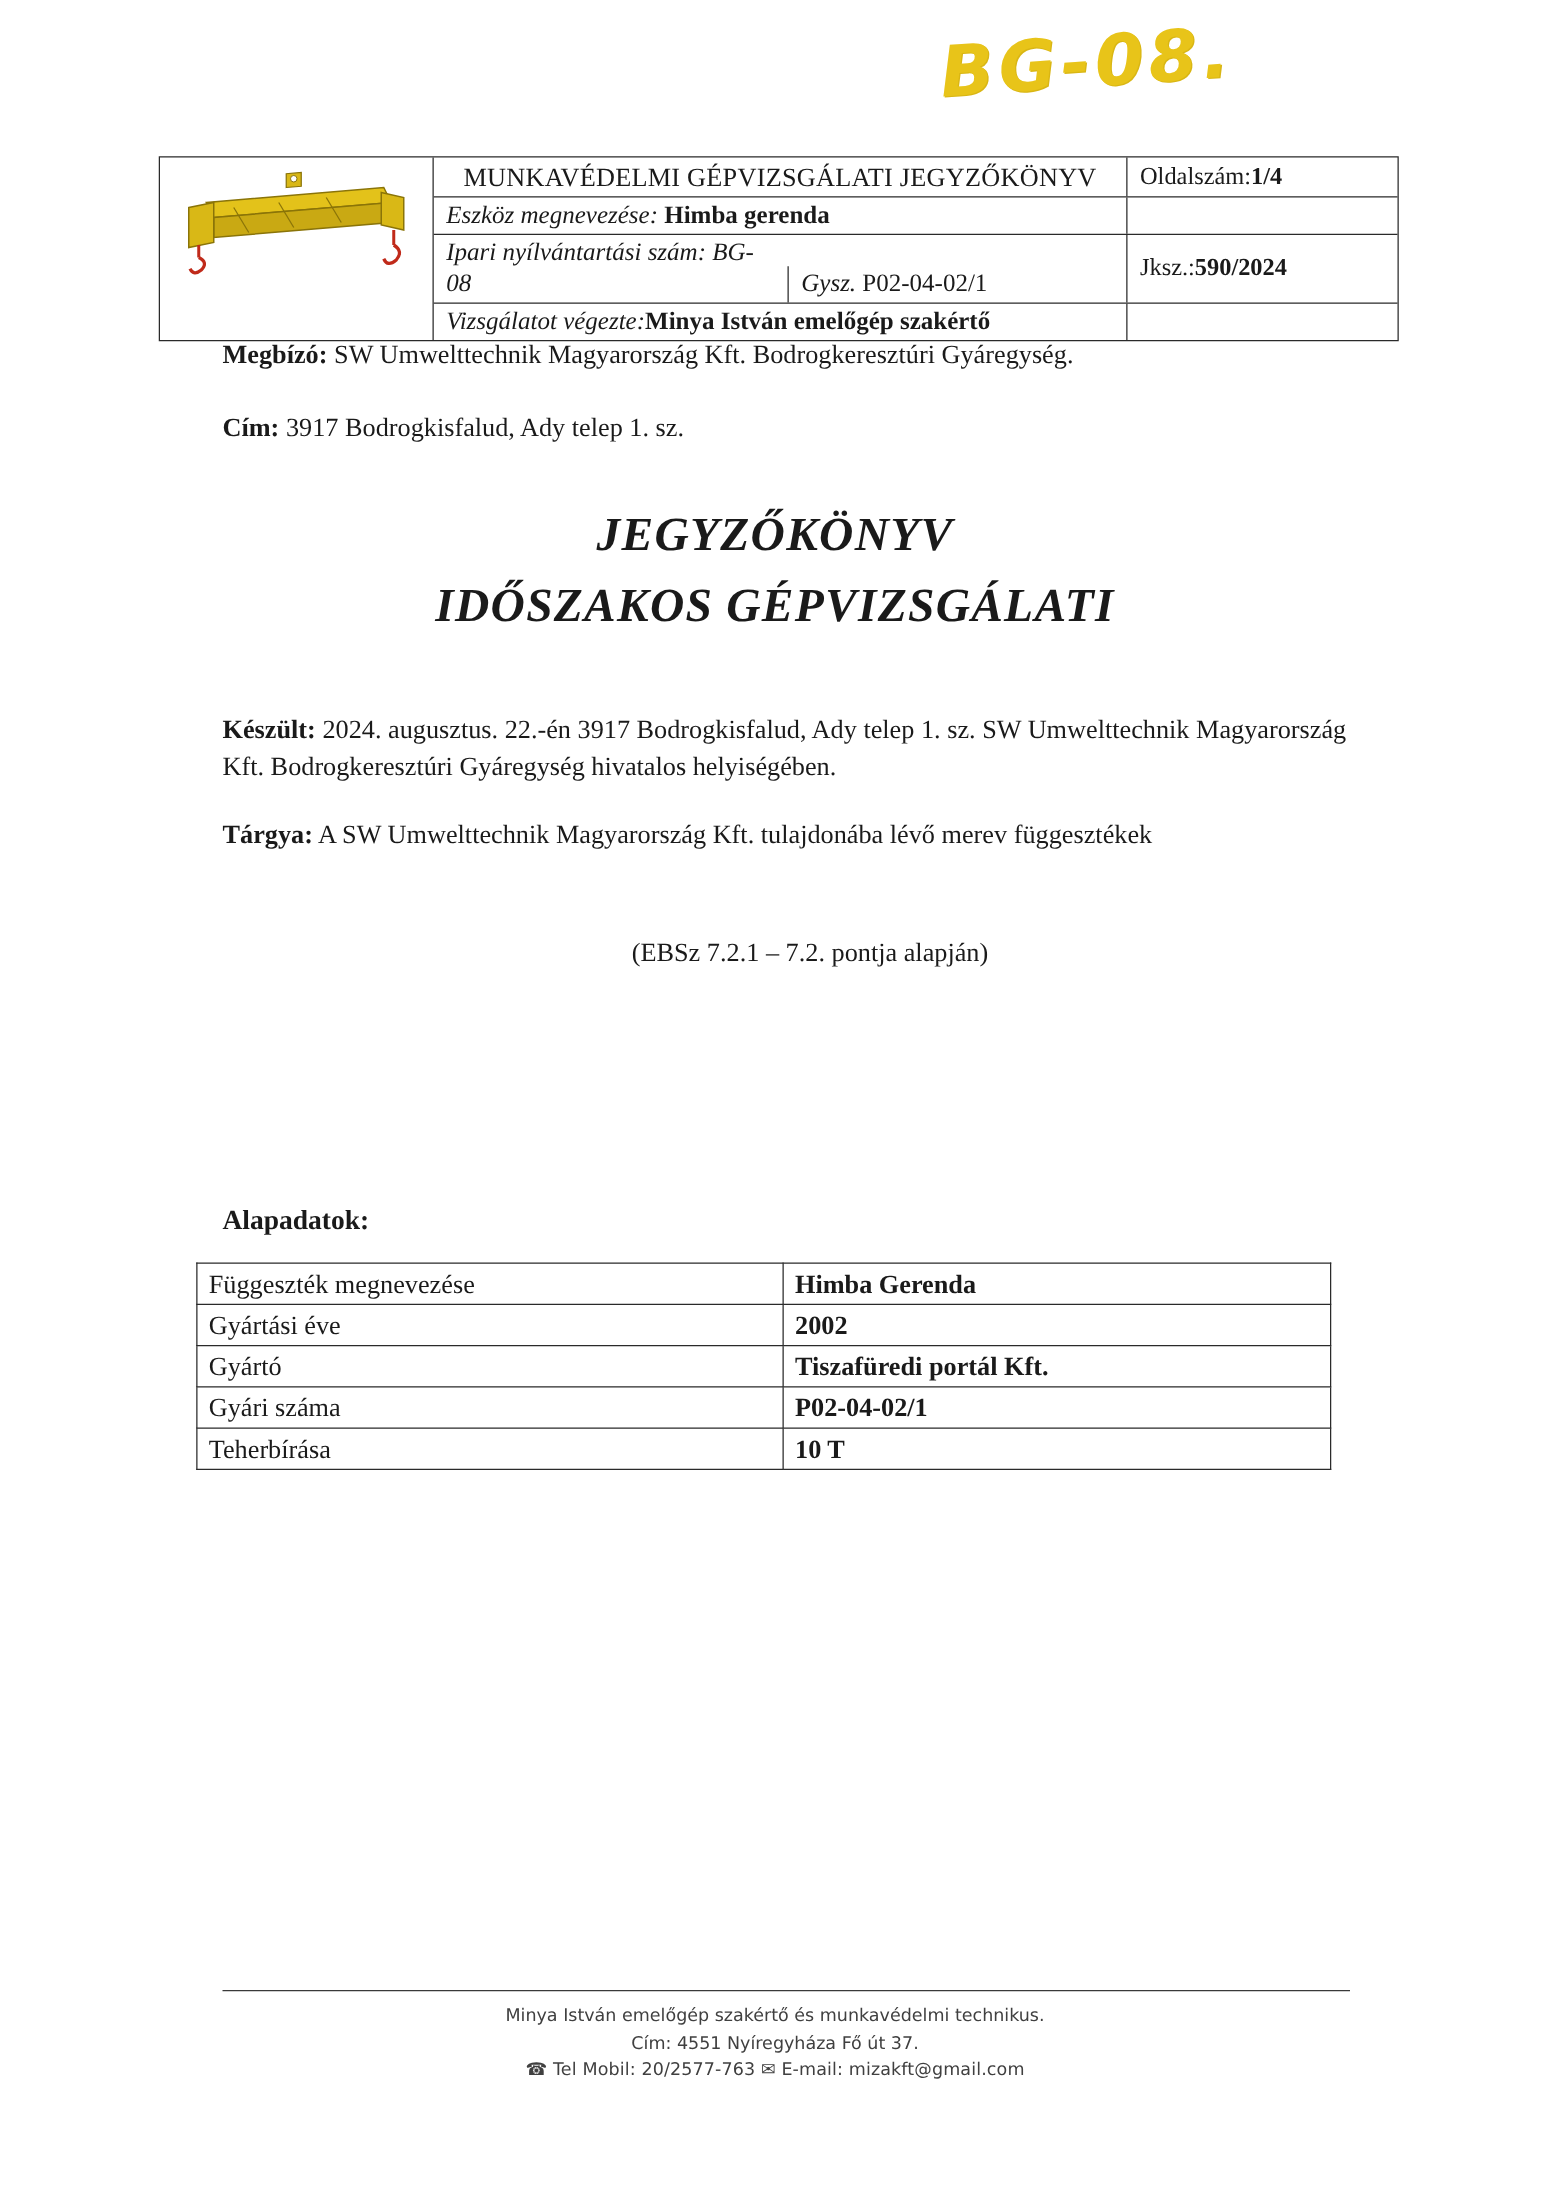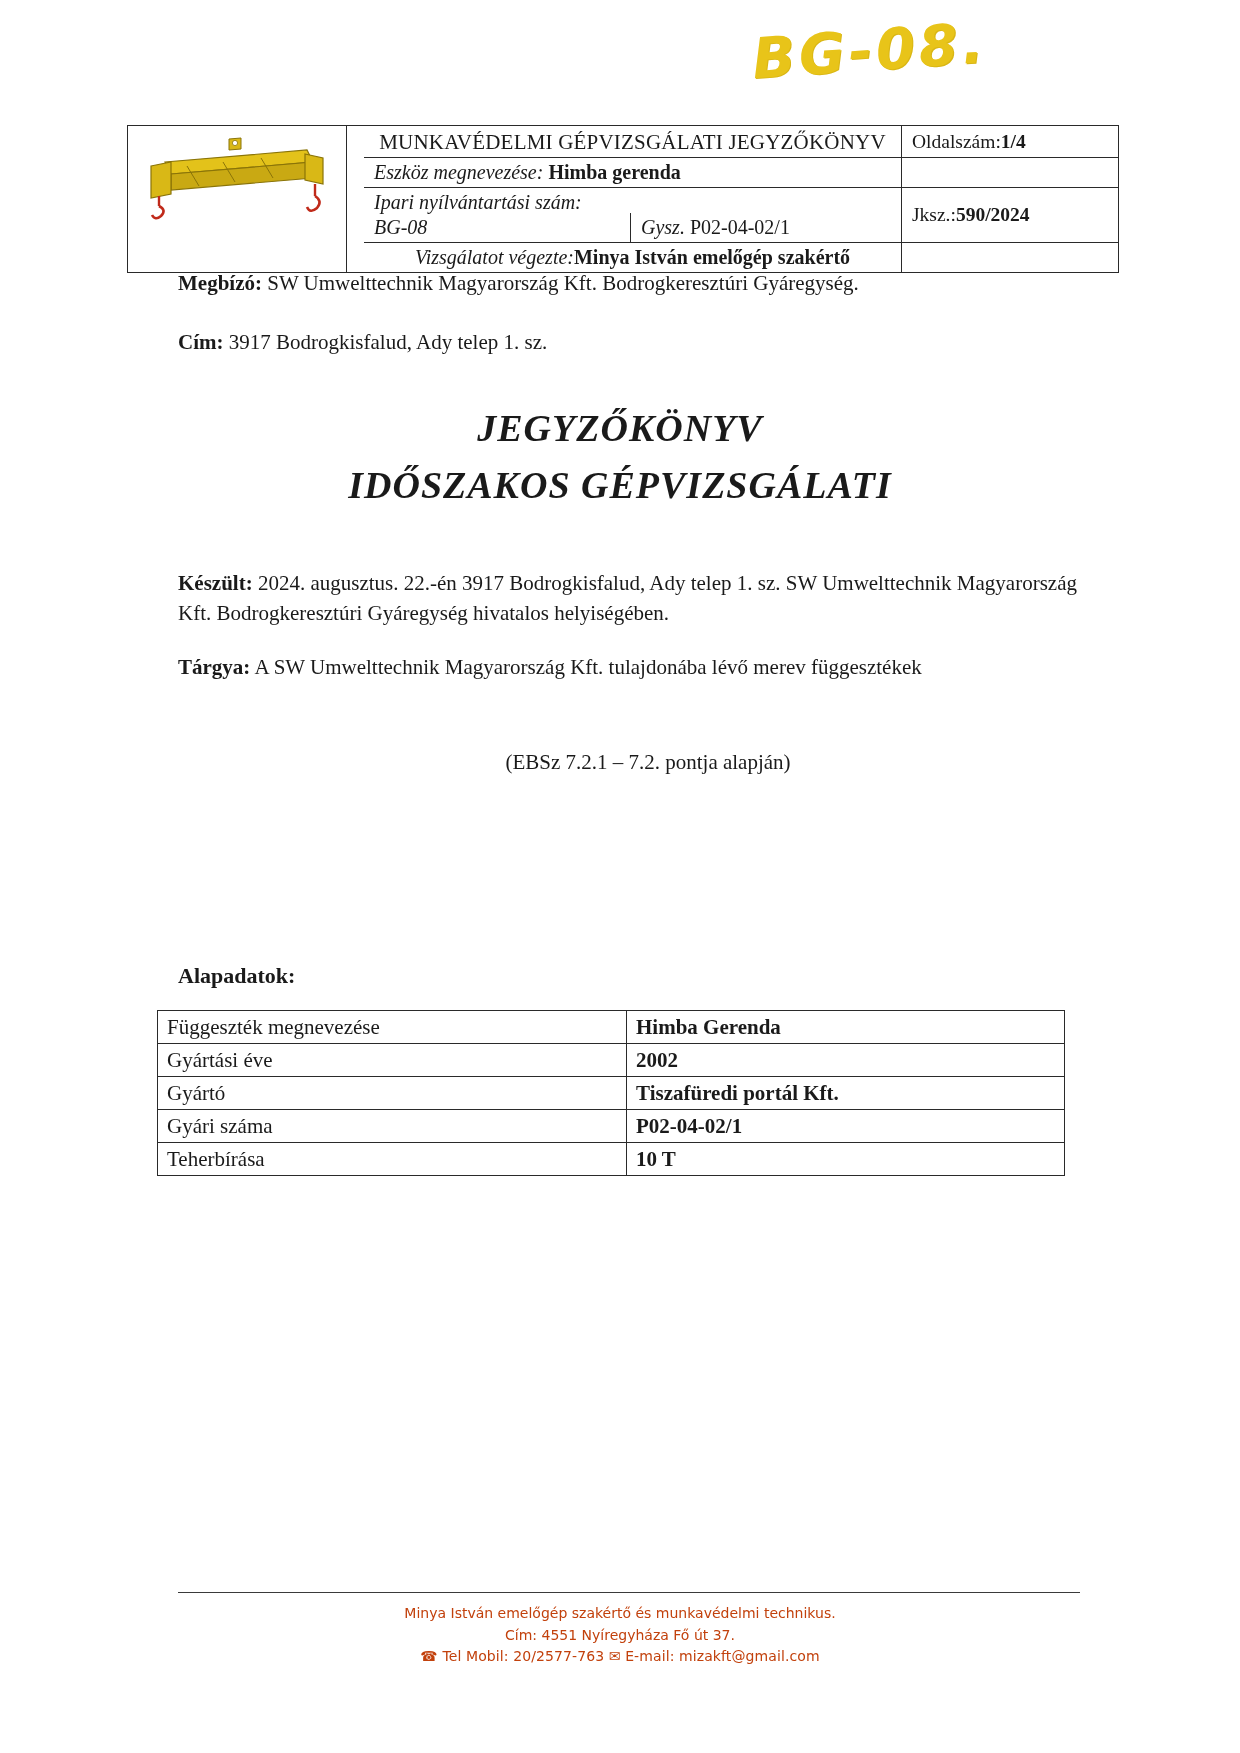--- a/index.html
+++ b/index.html
@@ -41,38 +41,37 @@
 
   
   .header-table {
     position: absolute;
     top: 125px;
     left: 127px;
     width: 990px;
     border: 1.5px solid #2a2a2a;
     display: flex;
     background: #fff;
-    gap: 17px;
   }
   .hdr-logo-cell {
     width: 218px;
     border-right: 1.5px solid #2a2a2a;
     position: relative;
     padding: 4px 0;
   }
   .hdr-main-cell {
     flex: 1;
     display: flex;
     flex-direction: column;
   }
   .hdr-row {
     display: flex;
     border-bottom: 1px solid #2a2a2a;
   }
-  .hdr-row:last-child { border-bottom: none; text-align: center; }
+  .hdr-row:last-child { border-bottom: none; }
   .hdr-left {
     flex: 1;
     padding: 2px 10px;
     font-size: 20px;
     line-height: 1.25;
   }
   .hdr-right {
     width: 196px;
     border-left: 1.5px solid #2a2a2a;
     padding: 3px 10px;
@@ -196,21 +195,21 @@
     border-top: 1.2px solid #3a3a3a;
   }
   .footer {
     position: absolute;
     top: 1603px;
     left: 0;
     width: 1240px;
     text-align: center;
     font-family: "DejaVu Sans", sans-serif;
     font-size: 14px;
-    color: #c2410c;
+    color: #404040;
     line-height: 1.55;
   }
   .footer .l2 { }
   .footer .l3 { letter-spacing: .1px; }
 </style>
 </head>
 <body>
 
 <div class="page">
 

